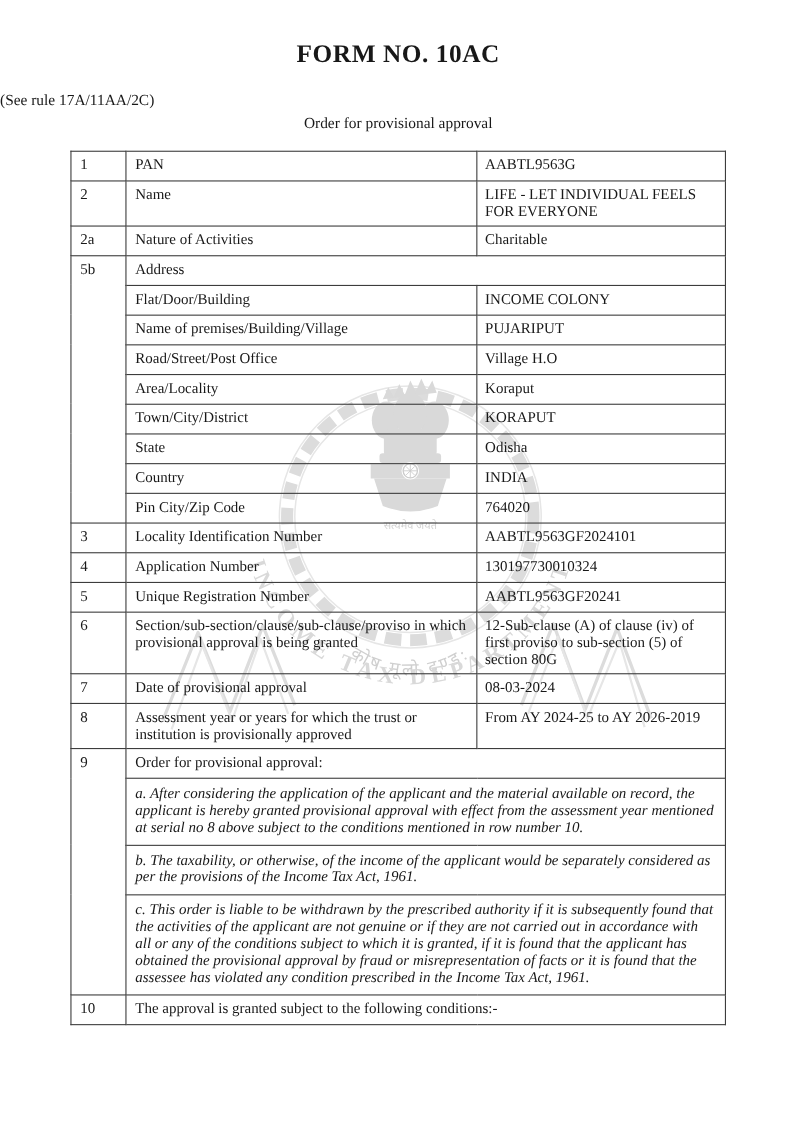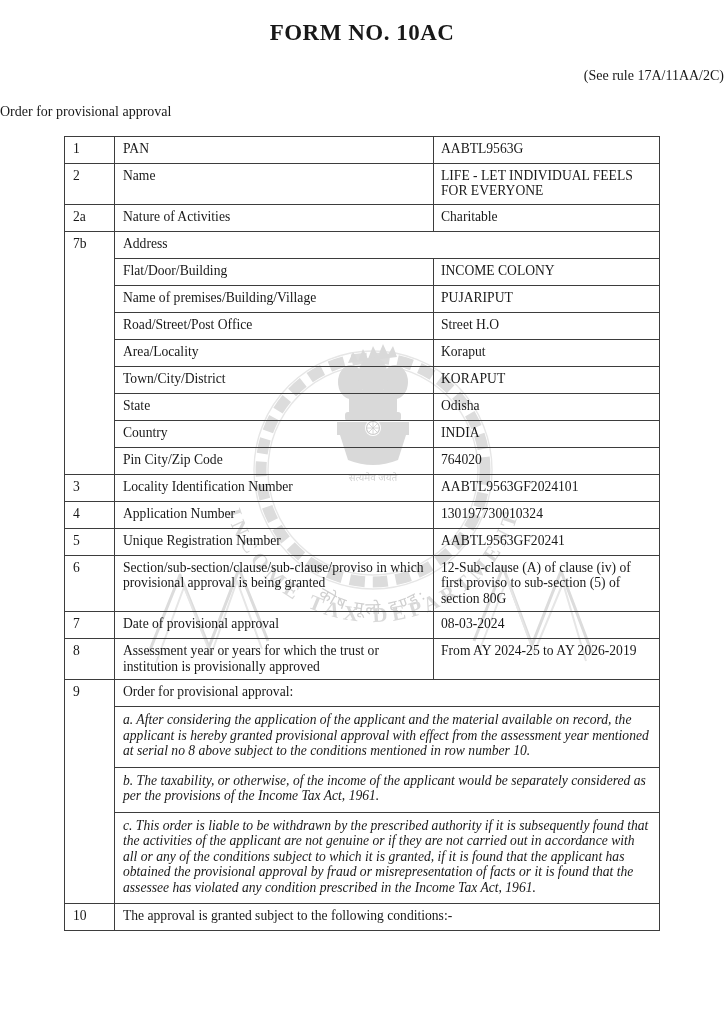--- a/index.html
+++ b/index.html
@@ -10,26 +10,26 @@
     font-family:"Liberation Serif", serif;
     color:#181818;
     overflow:hidden;
   }
   .watermark{
     position:absolute;left:108px;top:255px;z-index:0;
     pointer-events:none;
   }
   .content{position:relative;z-index:1;}
   .form-title{
-    margin:0;padding-top:20px;
+    margin:0;padding-top:36px;
     text-align:center;
     font-size:23px;font-weight:bold;letter-spacing:.5px;
   }
-  .sub1{margin-top:22px;text-align:right;font-size:14px;}
-  .sub2{margin-top:20px;text-align:left;font-size:14px;}
+  .sub1{margin-top:22px;text-align:left;font-size:14px;}
+  .sub2{margin-top:5px;text-align:center;font-size:14px;}
   table.doc-table{
     margin:16px 0 0 64px;
     width:595px;
     border-collapse:collapse;
     table-layout:fixed;
     background:transparent;
   }
   .doc-table td{
     border:1px solid #3d3d3d;
     vertical-align:top;
@@ -120,34 +120,34 @@
           <td class="lbl">Name</td>
           <td class="val">LIFE - LET INDIVIDUAL FEELS FOR EVERYONE</td>
         </tr>
         <tr class="sl">
           <td class="num">2a</td>
           <td class="lbl">Nature of Activities</td>
           <td class="val">Charitable</td>
         </tr>
 
         <tr class="sl">
-          <td class="num" rowspan="9">7b</td>
+          <td class="num" rowspan="9">5b</td>
           <td class="lbl" colspan="2">Address</td>
         </tr>
         <tr class="sl">
           <td class="lbl">Flat/Door/Building</td>
           <td class="val">INCOME COLONY</td>
         </tr>
         <tr class="sl">
           <td class="lbl">Name of premises/Building/Village</td>
           <td class="val">PUJARIPUT</td>
         </tr>
         <tr class="sl">
           <td class="lbl">Road/Street/Post Office</td>
-          <td class="val">Street H.O</td>
+          <td class="val">Village H.O</td>
         </tr>
         <tr class="sl">
           <td class="lbl">Area/Locality</td>
           <td class="val">Koraput</td>
         </tr>
         <tr class="sl">
           <td class="lbl">Town/City/District</td>
           <td class="val">KORAPUT</td>
         </tr>
         <tr class="sl">

